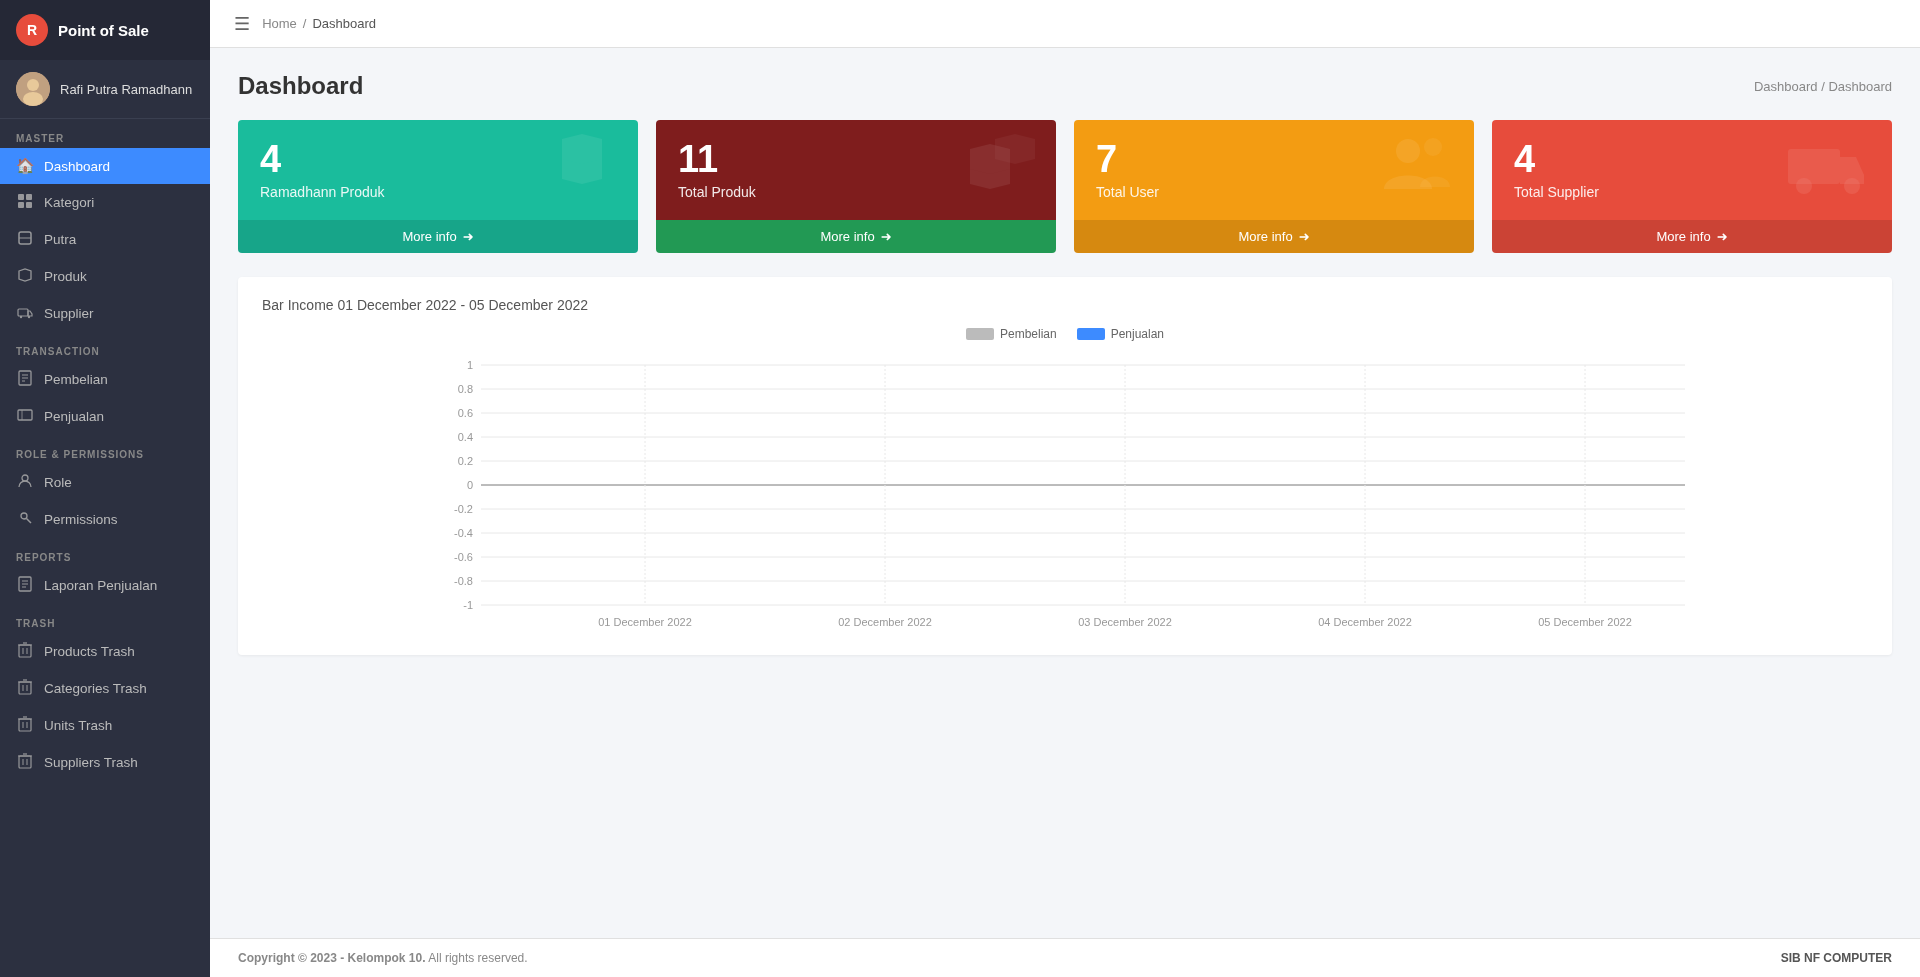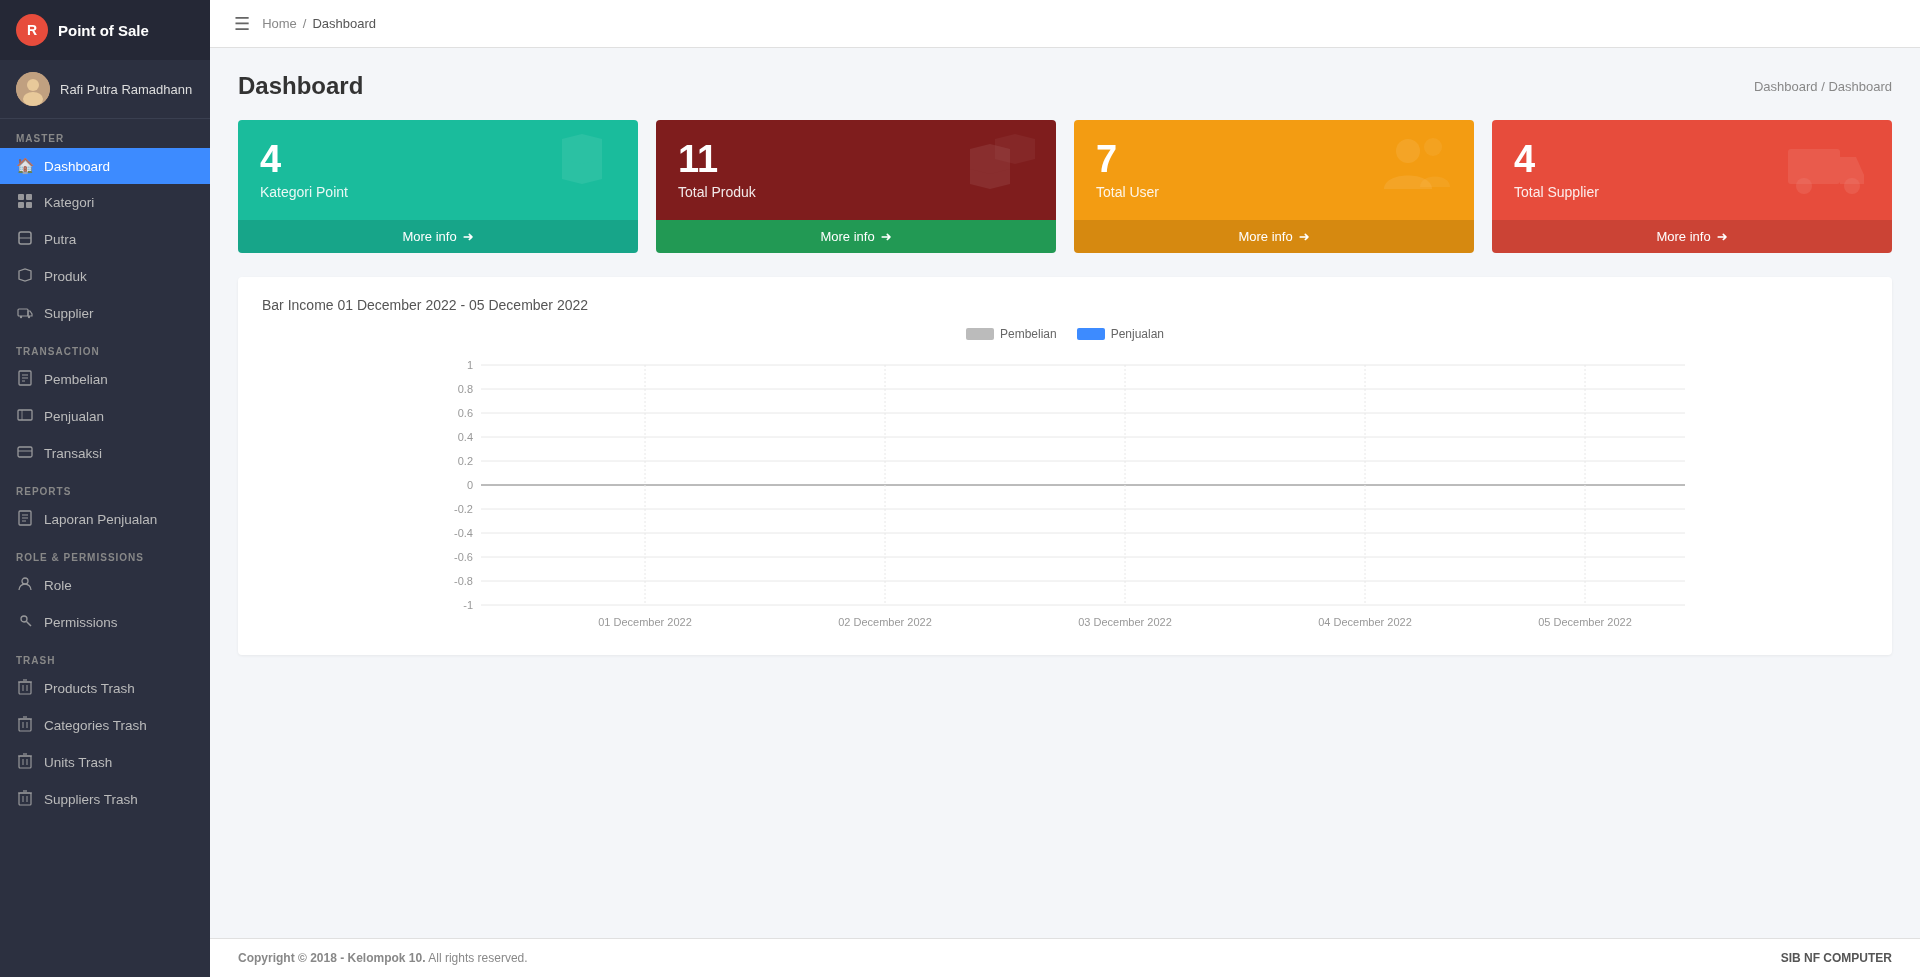--- a/index.html
+++ b/index.html
@@ -342,65 +342,56 @@
       </div>
       <div class="sidebar-item">
         <span class="icon">
           <svg width="16" height="16" viewBox="0 0 16 16" fill="none">
             <rect x="1" y="3" width="14" height="10" rx="1" stroke="#aaa" stroke-width="1.3" fill="none"></rect>
             <line x1="5" y1="3" x2="5" y2="13" stroke="#aaa" stroke-width="0.8"></line>
           </svg>
         </span>
         <span>Penjualan</span>
       </div>
-      <div class="sidebar-item">
-        <span class="icon">
-          <svg width="16" height="16" viewBox="0 0 16 16" fill="none">
-            <rect x="1" y="3" width="14" height="10" rx="1.5" stroke="#aaa" stroke-width="1.3" fill="none"></rect>
-            <line x1="1" y1="7" x2="15" y2="7" stroke="#aaa" stroke-width="1"></line>
-          </svg>
-        </span>
-        <span>Transaksi</span>
+    </div>
+
+    <div>
+      <div class="sidebar-section-label">ROLE &amp; PERMISSIONS</div>
+      <div class="sidebar-item">
+        <span class="icon">
+          <svg width="16" height="16" viewBox="0 0 16 16" fill="none">
+            <circle cx="8" cy="5" r="3" stroke="#aaa" stroke-width="1.3" fill="none"></circle>
+            <path d="M2 14c0-3.3 2.7-6 6-6s6 2.7 6 6" stroke="#aaa" stroke-width="1.3" fill="none"></path>
+          </svg>
+        </span>
+        <span>Role</span>
+      </div>
+      <div class="sidebar-item">
+        <span class="icon">
+          <svg width="16" height="16" viewBox="0 0 16 16" fill="none">
+            <circle cx="7" cy="6" r="3" stroke="#aaa" stroke-width="1.3" fill="none"></circle>
+            <line x1="9.5" y1="8.5" x2="14" y2="13" stroke="#aaa" stroke-width="1.5"></line>
+          </svg>
+        </span>
+        <span>Permissions</span>
       </div>
     </div>
 
     <div>
       <div class="sidebar-section-label">REPORTS</div>
       <div class="sidebar-item">
         <span class="icon">
           <svg width="16" height="16" viewBox="0 0 16 16" fill="none">
             <rect x="2" y="1" width="12" height="14" rx="1" stroke="#aaa" stroke-width="1.3" fill="none"></rect>
             <line x1="5" y1="5" x2="11" y2="5" stroke="#aaa" stroke-width="1"></line>
             <line x1="5" y1="8" x2="11" y2="8" stroke="#aaa" stroke-width="1"></line>
             <line x1="5" y1="11" x2="9" y2="11" stroke="#aaa" stroke-width="1"></line>
           </svg>
         </span>
         <span>Laporan Penjualan</span>
-      </div>
-    </div>
-
-    <div>
-      <div class="sidebar-section-label">ROLE &amp; PERMISSIONS</div>
-      <div class="sidebar-item">
-        <span class="icon">
-          <svg width="16" height="16" viewBox="0 0 16 16" fill="none">
-            <circle cx="8" cy="5" r="3" stroke="#aaa" stroke-width="1.3" fill="none"></circle>
-            <path d="M2 14c0-3.3 2.7-6 6-6s6 2.7 6 6" stroke="#aaa" stroke-width="1.3" fill="none"></path>
-          </svg>
-        </span>
-        <span>Role</span>
-      </div>
-      <div class="sidebar-item">
-        <span class="icon">
-          <svg width="16" height="16" viewBox="0 0 16 16" fill="none">
-            <circle cx="7" cy="6" r="3" stroke="#aaa" stroke-width="1.3" fill="none"></circle>
-            <line x1="9.5" y1="8.5" x2="14" y2="13" stroke="#aaa" stroke-width="1.5"></line>
-          </svg>
-        </span>
-        <span>Permissions</span>
       </div>
     </div>
 
     <div>
       <div class="sidebar-section-label">TRASH</div>
       <div class="sidebar-item">
         <span class="icon">
           <svg width="14" height="16" viewBox="0 0 14 16" fill="none">
             <rect x="1" y="3" width="12" height="12" rx="1" stroke="#aaa" stroke-width="1.2" fill="none"></rect>
             <line x1="0" y1="3" x2="14" y2="3" stroke="#aaa" stroke-width="1.2"></line>
@@ -470,21 +461,21 @@
           <span>Dashboard</span>
         </div>
       </div>
 
       <div class="stat-cards">
 
         <div class="stat-card card-teal">
           <div class="stat-card-body">
             <div class="stat-card-info">
               <div class="stat-number">4</div>
-              <div class="stat-label">Kategori Point</div>
+              <div class="stat-label">Ramadhann Produk</div>
             </div>
             <div class="stat-card-icon">
               <svg width="80" height="70" viewBox="0 0 80 70" fill="rgba(255,255,255,0.25)">
                 <path d="M20 10 L40 5 L60 10 L60 30 L40 35 L20 30 Z"></path>
                 <path d="M20 30 L20 50 L40 55 L40 35 Z"></path>
                 <path d="M60 30 L60 50 L40 55 L40 35 Z"></path>
               </svg>
             </div>
           </div>
           <div class="stat-card-footer">
@@ -608,21 +599,21 @@
             <line x1="680" y1="14" x2="680" y2="254" stroke="#e8e8e8" stroke-width="1" stroke-dasharray="2,2"></line>
             <line x1="920" y1="14" x2="920" y2="254" stroke="#e8e8e8" stroke-width="1" stroke-dasharray="2,2"></line>
             <line x1="1140" y1="14" x2="1140" y2="254" stroke="#e8e8e8" stroke-width="1" stroke-dasharray="2,2"></line>
           </svg>
         </div>
       </div>
     </div>
 
     <div class="footer">
       <div>
-        <b>Copyright © 2018 - Kelompok 10.</b>
+        <b>Copyright © 2023 - Kelompok 10.</b>
         <span>All rights reserved.</span>
       </div>
       <div class="footer-brand">
         <span>SIB </span>
         <span>NF COMPUTER</span>
       </div>
     </div>
   </div>
 </div>
 

